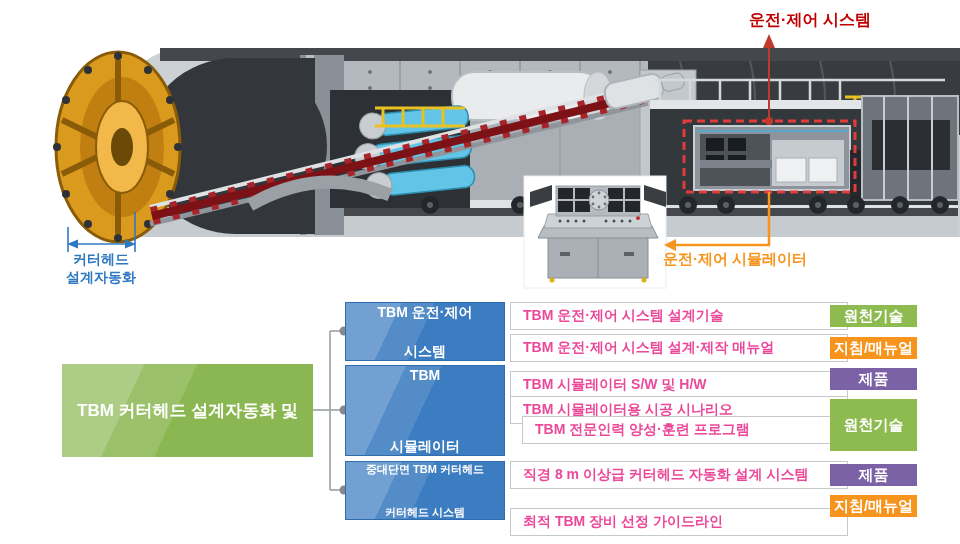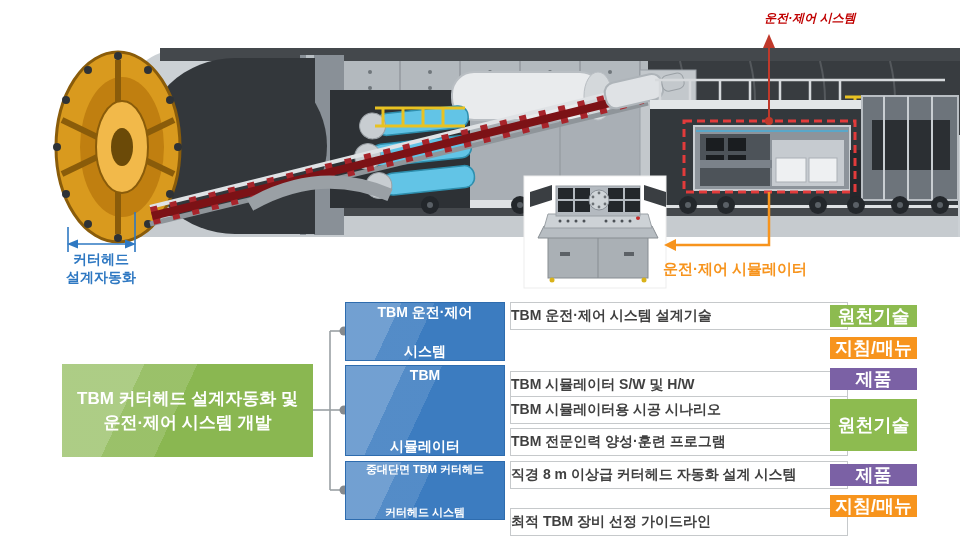--- a/index.html
+++ b/index.html
@@ -1,43 +1,43 @@
 <!DOCTYPE html>
 <html><head>
 <meta charset="utf-8">
 <style>
   html,body{margin:0;padding:0;background:#fff;}
   #stage{position:relative;width:960px;height:544px;background:#ffffff;overflow:hidden;
          font-family:"Liberation Sans",sans-serif;}
   #scene{position:absolute;left:0;top:0;pointer-events:none;}
   .lbl{position:absolute;font-weight:bold;text-align:center;}
-  .lbl-red{color:#c00000;font-size:12px;font-style:italic;}
+  .lbl-red{color:#c00000;font-size:16px;}
   .lbl-orange{color:#f7941d;font-size:15px;}
   .lbl-blue{color:#2e78c2;font-size:14px;line-height:1.25;}
   
   .rootbox{position:absolute;left:62px;top:364px;width:251px;height:93px;
     background-color:#8ab751;
     background-image:linear-gradient(115deg, rgba(255,255,255,.30) 0%, rgba(255,255,255,.30) 28%,
       rgba(255,255,255,.14) 28%, rgba(255,255,255,.14) 46%, rgba(255,255,255,0) 46%);
     color:#fff;font-weight:bold;font-size:17px;line-height:1.4;
     display:flex;flex-direction:column;align-items:center;justify-content:center;}
   .branch{position:absolute;left:345px;width:160px;
     background-color:#3c7cc0;border:1px solid #2e6cae;box-sizing:border-box;
     background-image:linear-gradient(115deg, rgba(255,255,255,.28) 0%, rgba(255,255,255,.28) 30%,
       rgba(255,255,255,.12) 30%, rgba(255,255,255,.12) 48%, rgba(255,255,255,0) 48%);
     color:#fff;font-weight:bold;display:flex;flex-direction:column;align-items:center;
     justify-content:space-between;text-align:center;}
   .b1{top:302px;height:59px;font-size:14px;line-height:1.3;}
   .b2{top:365px;height:91px;font-size:14px;line-height:1.3;}
   .b3{top:461px;height:59px;font-size:11px;line-height:1.3;}
   .row{position:absolute;left:510px;width:338px;height:28px;background:#fff;
     border:1px solid #c6c9cb;box-sizing:border-box;display:flex;align-items:center;
-    padding-left:0;font-weight:bold;font-size:14px;color:#404040;white-space:nowrap;}
+    padding-left:12px;font-weight:bold;font-size:14px;color:#ec4899;white-space:nowrap;}
   .tag{position:absolute;left:830px;width:87px;height:22px;color:#fff;font-weight:bold;
-    font-size:18px;text-align:center;line-height:22px;}
+    font-size:15px;text-align:center;line-height:22px;}
   .tag-big{height:52px;line-height:52px;}
 </style>
 </head>
 <body>
 
 <div id="stage">
 
   <svg id="scene" width="960" height="544" viewBox="0 0 960 544">
 
     <g>
@@ -305,54 +305,56 @@
       <line x1="330" y1="490" x2="342" y2="490"></line>
       <g fill="#85898d" stroke="none">
         <circle cx="344" cy="331" r="4.5"></circle>
           <circle cx="344" cy="410" r="4.5"></circle>
           <circle cx="344" cy="490" r="4.5"></circle>
       </g>
     </g>
   </svg>
 
   <div class="lbl lbl-red" style="left:710px;top:10px;width:200px;">운전·제어 시스템</div>
-  <div class="lbl lbl-orange" style="left:645px;top:260px;width:180px;">운전·제어 시뮬레이터</div>
+  <div class="lbl lbl-orange" style="left:645px;top:250px;width:180px;">운전·제어 시뮬레이터</div>
   <div class="lbl lbl-blue" style="left:55px;top:251px;width:92px;">
     <span style="display:block;">커터헤드</span>
     <span style="display:block;">설계자동화</span>
   </div>
 
   <div class="rootbox">
     <span>TBM 커터헤드 설계자동화 및</span>
-    <span>운전·제어 시스템 개발</span>
   </div>
 
   <div class="branch b1">
     <span>TBM 운전·제어</span>
     <span>시스템</span>
   </div>
   <div class="branch b2">
     <span>TBM</span>
     <span>시뮬레이터</span>
   </div>
   <div class="branch b3">
     <span>중대단면 TBM 커터헤드</span>
     <span>커터헤드 시스템</span>
   </div>
 
   <div class="row" style="top:302px;">
       <span>TBM 운전·제어 시스템 설계기술</span>
     </div>
+  <div class="row" style="top:334px;">
+      <span>TBM 운전·제어 시스템 설계·제작 매뉴얼</span>
+    </div>
   <div class="row" style="top:371px;">
       <span>TBM 시뮬레이터 S/W 및 H/W</span>
     </div>
   <div class="row" style="top:396px;">
       <span>TBM 시뮬레이터용 시공 시나리오</span>
     </div>
-  <div class="row" style="top:428px;">
+  <div class="row" style="top:416px;margin-left:12px;">
       <span>TBM 전문인력 양성·훈련 프로그램</span>
     </div>
   <div class="row" style="top:461px;">
       <span>직경 8 m 이상급 커터헤드 자동화 설계 시스템</span>
     </div>
   <div class="row" style="top:492px;margin-top:16px;">
       <span>최적 TBM 장비 선정 가이드라인</span>
     </div>
 
   <div class="tag" style="top: 305px; background: rgb(141, 187, 80);">원천기술</div>

